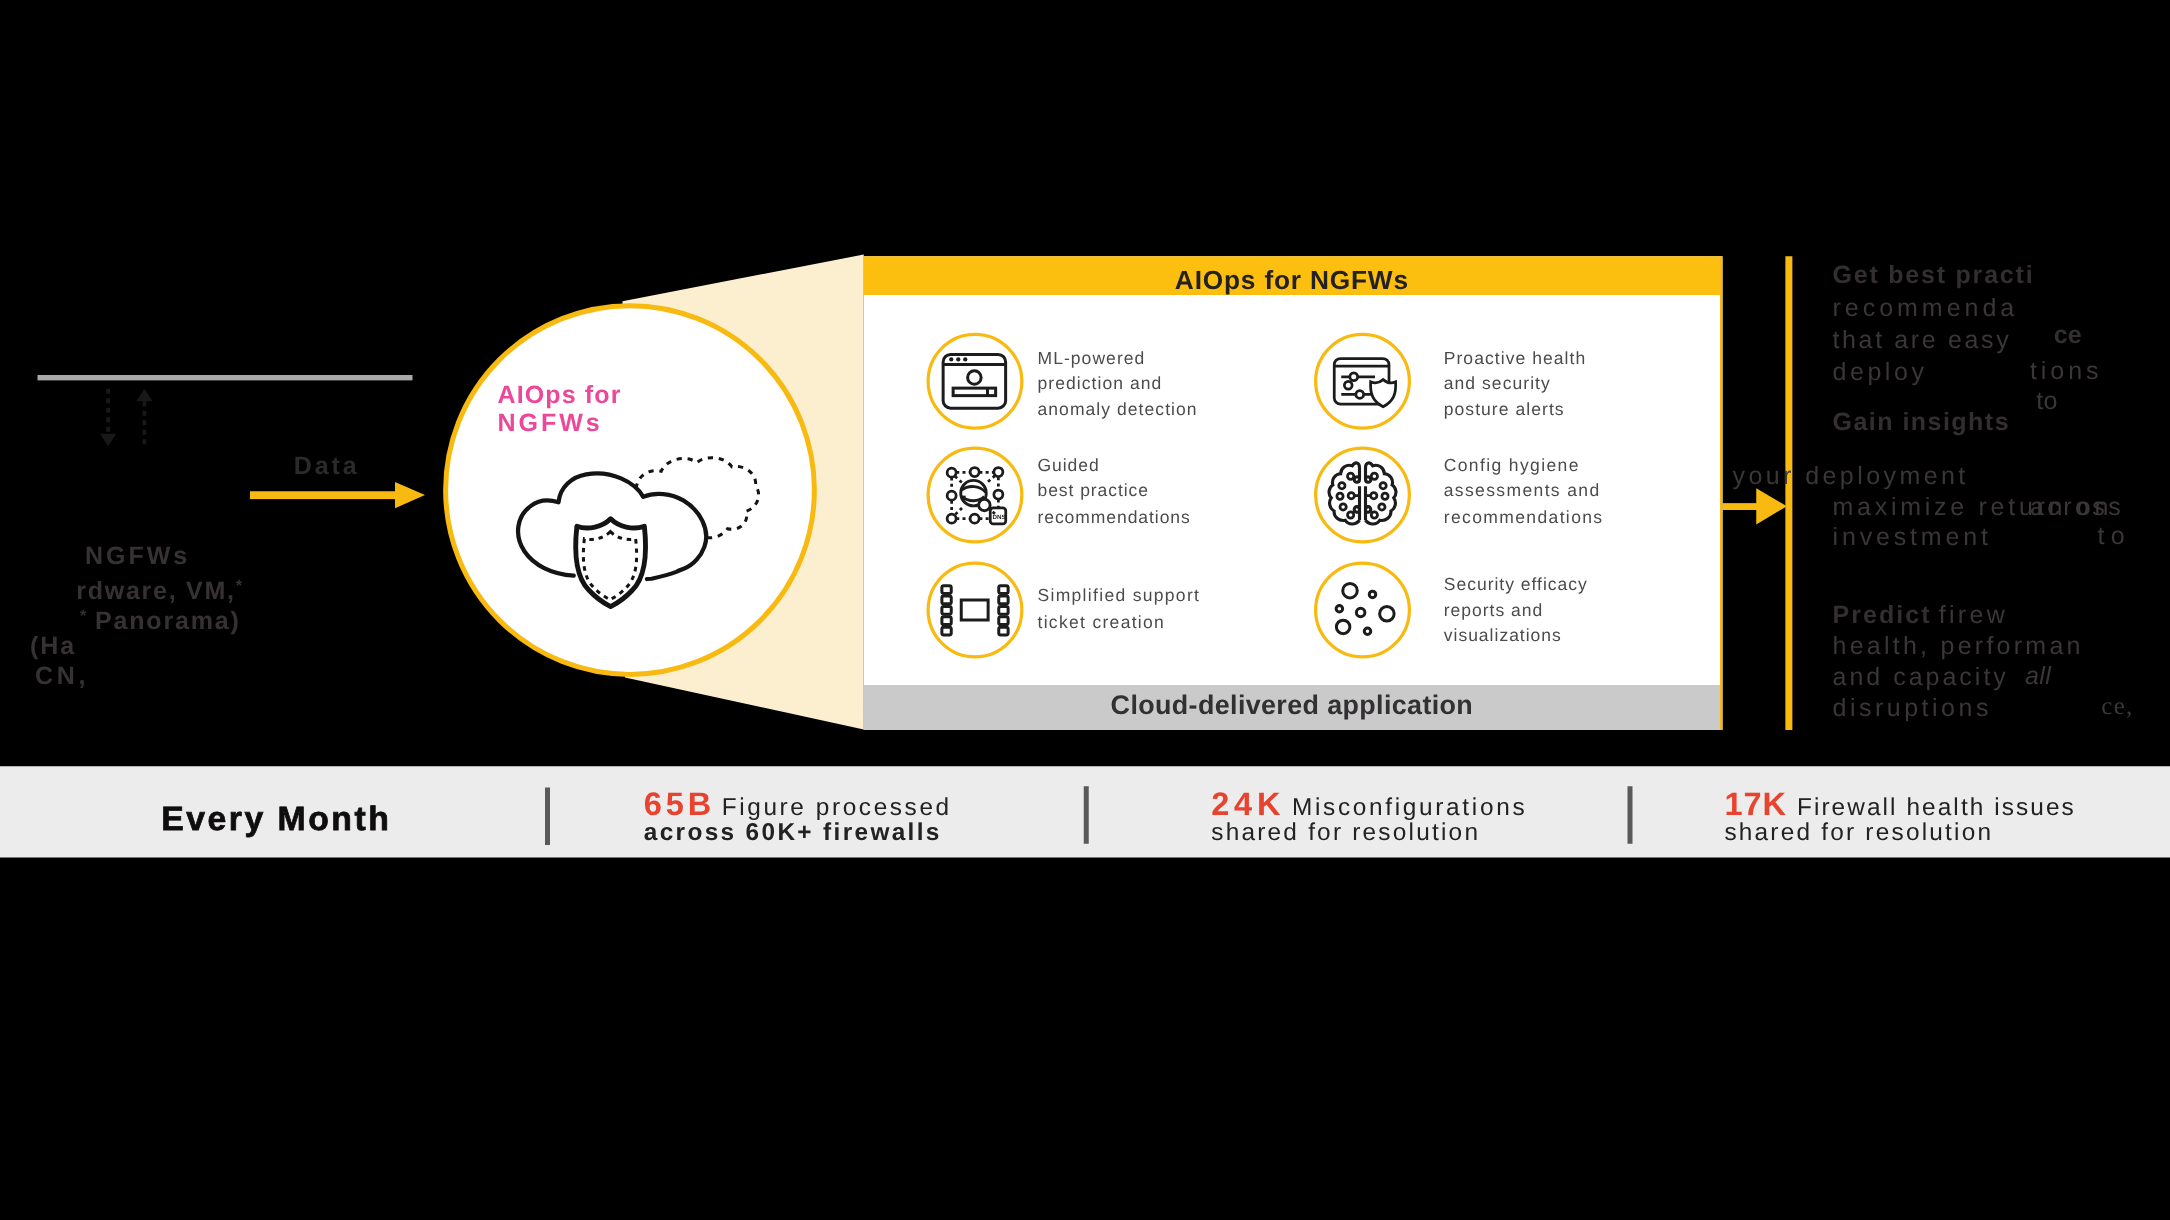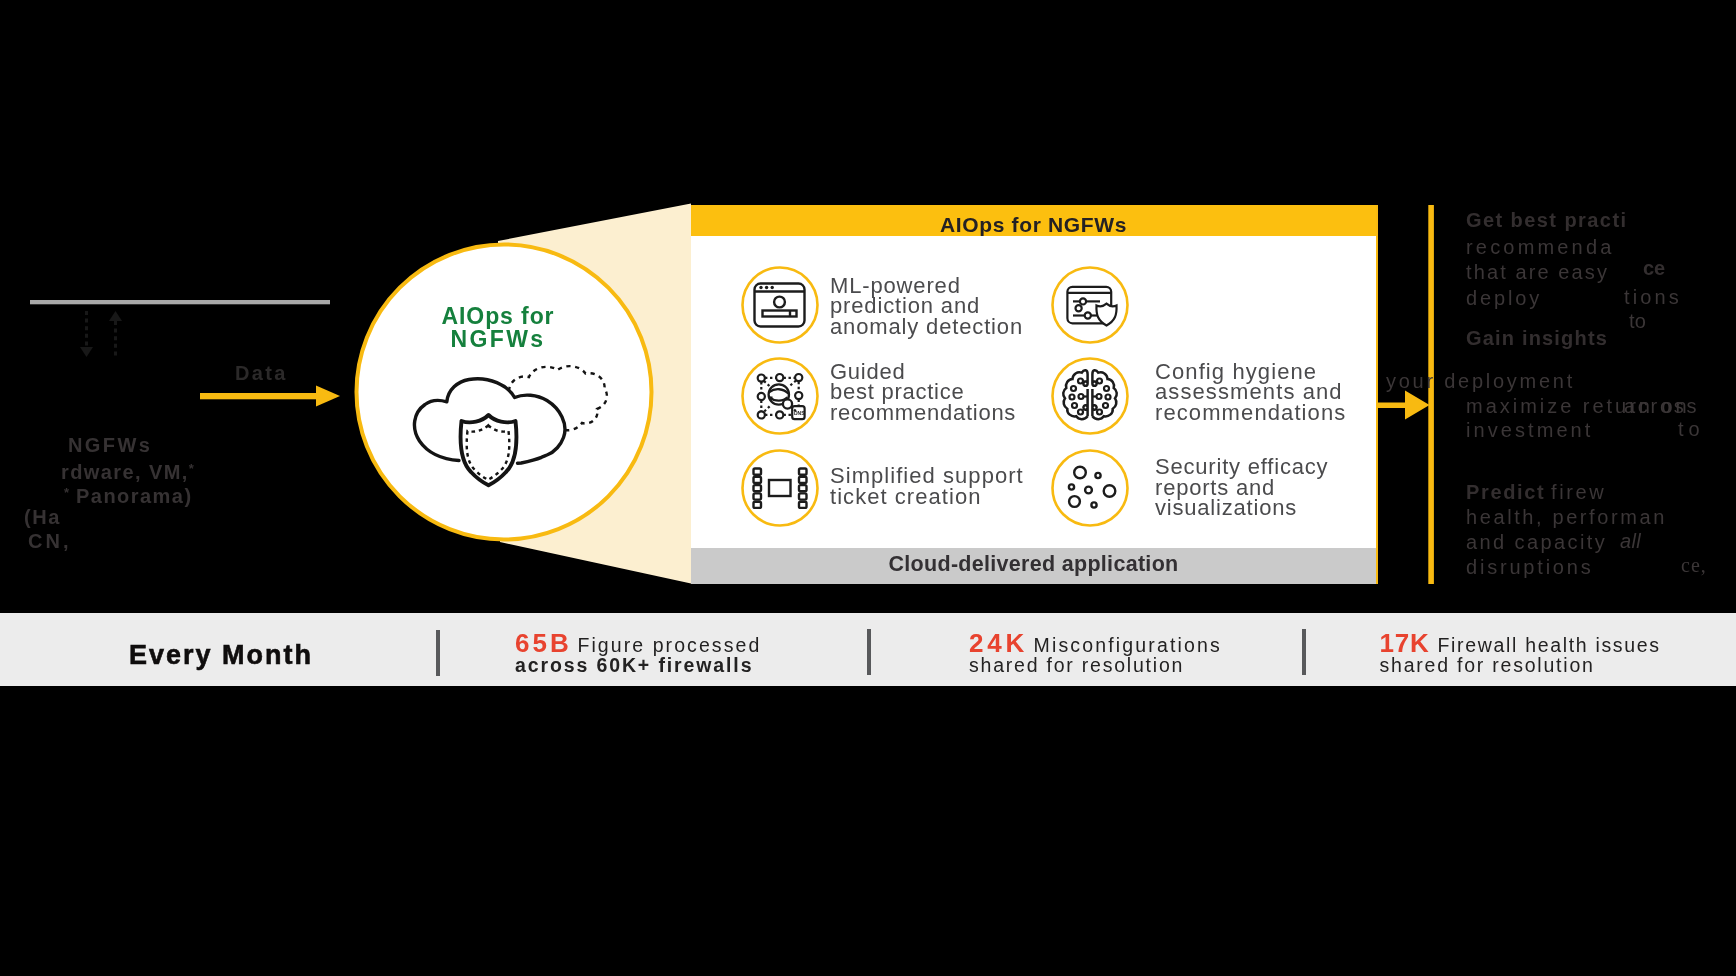--- a/index.html
+++ b/index.html
@@ -1,19 +1,19 @@
 <!DOCTYPE html>
 <html><head>
 <meta charset="utf-8">
 <style>
   html,body{margin:0;padding:0;background:#000;}
   #canvas{position:relative;width:1736px;height:976px;background:#000;overflow:hidden;
           font-family:"Liberation Sans",sans-serif;}
   .abs{position:absolute;}
-  .pt{position:absolute;font-size:22px;line-height:20.55px;color:#4b4b4d;white-space:nowrap;}
+  .pt{position:absolute;font-size:14px;line-height:20.55px;color:#4b4b4d;white-space:nowrap;}
   .rt{position:absolute;font-size:20px;line-height:20px;color:#3b3637;white-space:nowrap;}
   .rt b{color:#332e2f;}
   .lf{position:absolute;font-size:20px;line-height:20px;font-weight:bold;color:#363233;white-space:nowrap;}
   .st{position:absolute;font-size:19.5px;line-height:20px;color:#232222;white-space:nowrap;}
   .num{font-size:26px;font-weight:bold;color:#E8432F;line-height:20px;}
 </style>
 </head>
 <body>
 <div id="canvas">
 
@@ -57,40 +57,41 @@
       C 492.2,477.5 497,474.5 501.5,469.5 C 509,462 510.5,448.5 508.5,431 C 501.5,432.8 493.6,430.5 488.3,425.3 Z"></path>
 
     <rect x="1378" y="402.5" width="30" height="5.5" fill="#F8BA11"></rect>
     <path d="M1405,390.5 L1429.5,405 L1405,419.5 Z" fill="#F8BA11"></path>
 
     <rect x="1428.3" y="205" width="5.6" height="379" fill="#F8BA11"></rect>
   </svg>
 
   <div class="lf" style="left:235px;top:362.5px;letter-spacing:2.3px;color:#2b2929;">Data</div>
 
-  <div class="abs" style="left:398px;top:304.5px;width:200px;text-align:center;font-size:23px;font-weight:bold;color:#15803d;line-height:23.2px;"><span style="letter-spacing:0.9px;">AIOps for</span><br><span style="letter-spacing:2.4px;">NGFWs</span></div>
+  <div class="abs" style="left:398px;top:304.5px;width:200px;text-align:left;font-size:20px;font-weight:bold;color:#ec4899;line-height:23.2px;"><span style="letter-spacing:0.9px;">AIOps for</span><br><span style="letter-spacing:2.4px;">NGFWs</span></div>
 
   <div class="lf" style="left:68px;top:435px;letter-spacing:2.4px;">NGFWs</div>
   <div class="lf" style="left:61px;top:459px;letter-spacing:1.4px;">rdware, VM,<span style="font-size:13px;letter-spacing:0;vertical-align:6px;">*</span></div>
   <div class="lf" style="left:64px;top:483px;letter-spacing:1.45px;"><span style="font-size:13px;letter-spacing:0;vertical-align:6px;">*</span> Panorama)</div>
   <div class="lf" style="left:24px;top:507px;letter-spacing:1.53px;">(Ha</div>
   <div class="lf" style="left:28px;top:531px;letter-spacing:3px;">CN,</div>
 
   <div class="abs" style="left:691px;top:205px;width:685px;height:379px;background:#FFFFFF;border-right:2.5px solid #F8BA11;">
     <div class="abs" style="left:0;top:0;width:685px;height:30.5px;background:#FCBF0F;text-align:center;">
       <span style="display:inline-block;margin-top:9.2px;font-size:21px;line-height:21px;font-weight:bold;color:#242124;letter-spacing:0.66px;">AIOps for NGFWs</span>
     </div>
     <div class="abs" style="left:0;top:343px;width:685px;height:36px;background:#CACACA;text-align:center;">
       <span style="display:inline-block;margin-top:6.2px;font-size:21.5px;line-height:21.5px;font-weight:bold;color:#333033;letter-spacing:0.3px;">Cloud-delivered application</span>
     </div>
   </div>
 
   <div class="pt" style="left:830px;top:275.7px;letter-spacing:0.85px;">ML-powered<br>prediction and<br>anomaly detection</div>
   <div class="pt" style="left:830px;top:361.5px;letter-spacing:0.75px;">Guided<br>best practice<br>recommendations</div>
   <div class="pt" style="left:830px;top:466.3px;letter-spacing:1.05px;">Simplified support<br>ticket creation</div>
+  <div class="pt" style="left:1155px;top:275.7px;letter-spacing:0.85px;">Proactive health<br>and security<br>posture alerts</div>
   <div class="pt" style="left:1155px;top:361.5px;letter-spacing:1.1px;">Config hygiene<br>assessments and<br>recommendations</div>
   <div class="pt" style="left:1155px;top:457.3px;letter-spacing:0.8px;">Security efficacy<br>reports and<br>visualizations</div>
 
   <svg class="abs" style="left:740px;top:265px;" width="80" height="80" viewBox="0 0 80 80">
     <circle cx="40" cy="40" r="37.5" fill="#fff" stroke="#F8BA11" stroke-width="2.6"></circle>
     <g fill="none" stroke="#1c1c1c" stroke-width="2.4">
       <rect x="14.5" y="18.5" width="50" height="43" rx="6"></rect>
       <line x1="14.5" y1="26.5" x2="64.5" y2="26.5"></line>
       <circle cx="21" cy="22.5" r="1.7" fill="#1c1c1c" stroke="none"></circle>
       <circle cx="26.6" cy="22.5" r="1.7" fill="#1c1c1c" stroke="none"></circle>

